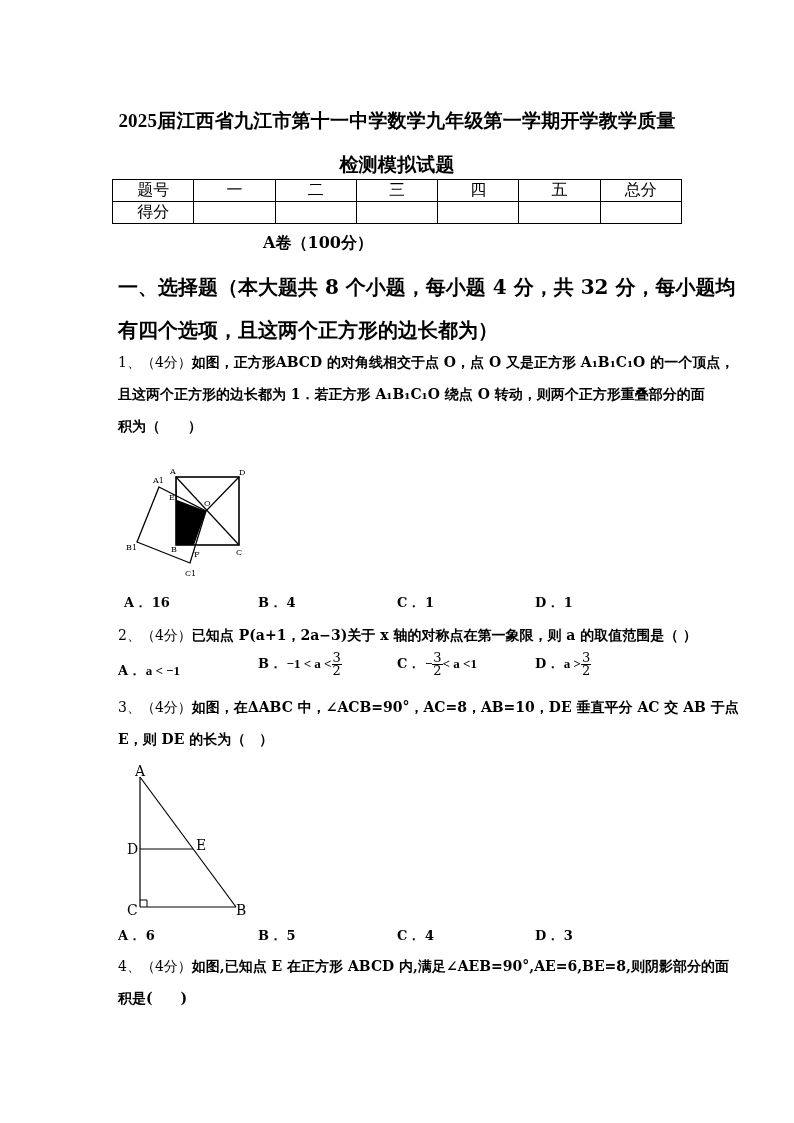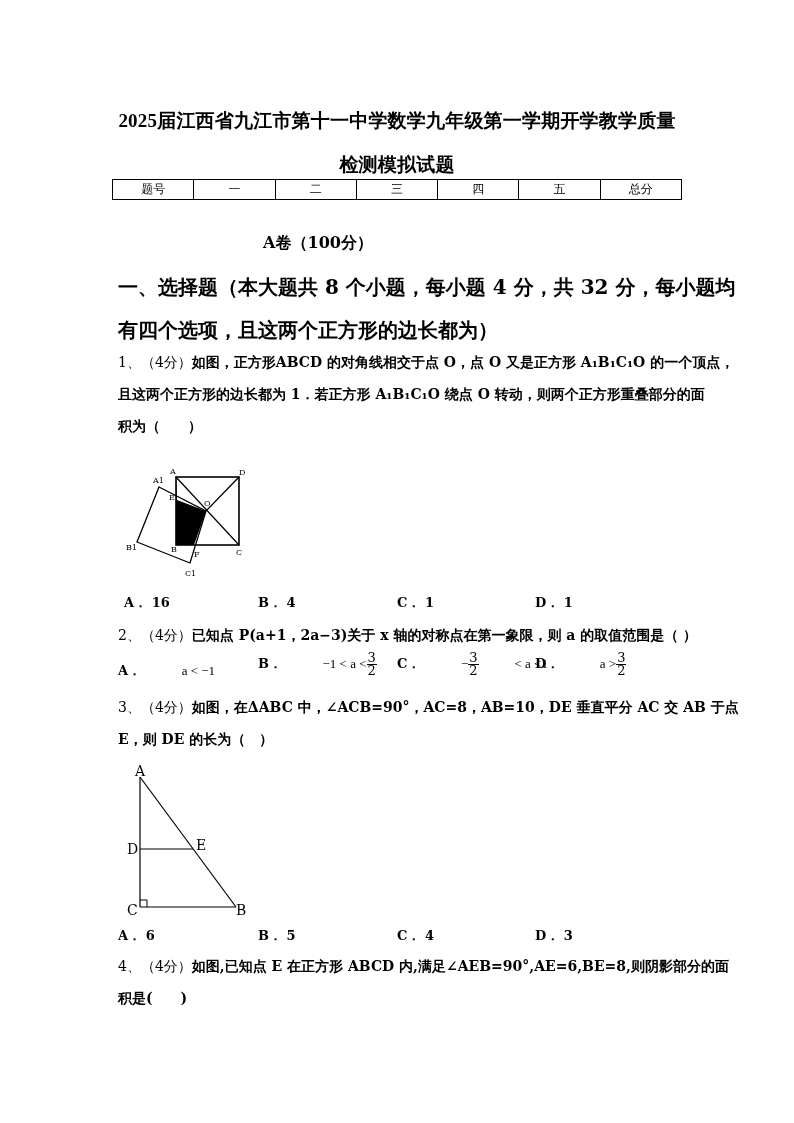--- a/index.html
+++ b/index.html
@@ -2,48 +2,57 @@
 <html><head>
 <meta charset="utf-8">
 <style>
   html, body { margin: 0; padding: 0; background: #ffffff; }
   body { width: 794px; height: 1123px; position: relative; overflow: hidden;
          font-family: "DejaVu Serif", "Liberation Serif", serif; color: #000; }
   .abs { position: absolute; }
   .title { left: 0; width: 794px; text-align: center; font-family: Liberation Serif, serif;
            font-weight: bold; font-size: 19px; letter-spacing: 0.2px; }
   table.score { position: absolute; left: 112px; top: 179px; width: 570px; border-collapse: collapse;
-                font-family: "DejaVu Sans", "Liberation Sans", sans-serif; font-size: 12px; }
+                font-family: "DejaVu Sans", "Liberation Sans", sans-serif; font-size: 16px; }
   table.score td { border: 1px solid #000; height: 19px; text-align: center; padding: 0; width: 81px; }
   .juan { left: 0; width: 636px; text-align: center; font-size: 16px; font-weight: bold; }
   .section { left: 118px; font-size: 20px; font-weight: bold; white-space: nowrap; }
   .q { left: 118px; font-size: 14px; white-space: nowrap; }
   .q b { font-weight: bold; }
   .opt { font-size: 13px; font-weight: bold; white-space: nowrap; }
   .frac { display: inline-block; vertical-align: middle; text-align: center; font-weight: normal; line-height: 12px; font-size: 13px; }
   .frac .n { display: block; border-bottom: 1px solid #000; padding: 0 1px; }
   .frac .d { display: block; }
-  .norm { font-weight: normal; font-family: "Liberation Serif", serif; margin-left: 36px; }
+  .norm { font-weight: bold; font-family: "Liberation Serif", serif; }
 </style>
 </head>
 <body>
 
 <div class="abs title" style="top:108px;">2025届江西省九江市第十一中学数学九年级第一学期开学教学质量</div>
 <div class="abs title" style="top:152px;">检测模拟试题</div>
 
 <table class="score">
   <tbody>
       <tr>
     <td>题号</td>
     <td>一</td>
     <td>二</td>
     <td>三</td>
     <td>四</td>
     <td>五</td>
     <td>总分</td>
+  </tr>
+  <tr>
+    <td>得分</td>
+    <td></td>
+    <td></td>
+    <td></td>
+    <td></td>
+    <td></td>
+    <td></td>
   </tr>
 </tbody>
   </table>
 
 <div class="abs juan" style="top:233px;">A卷（100分）</div>
 
 <div class="abs section" style="top:274px;">一、选择题（本大题共 8 个小题，每小题 4 分，共 32 分，每小题均</div>
 <div class="abs section" style="top:317px;">有四个选项，且这两个正方形的边长都为）</div>
 
 <div class="abs q" style="top:354px;">

